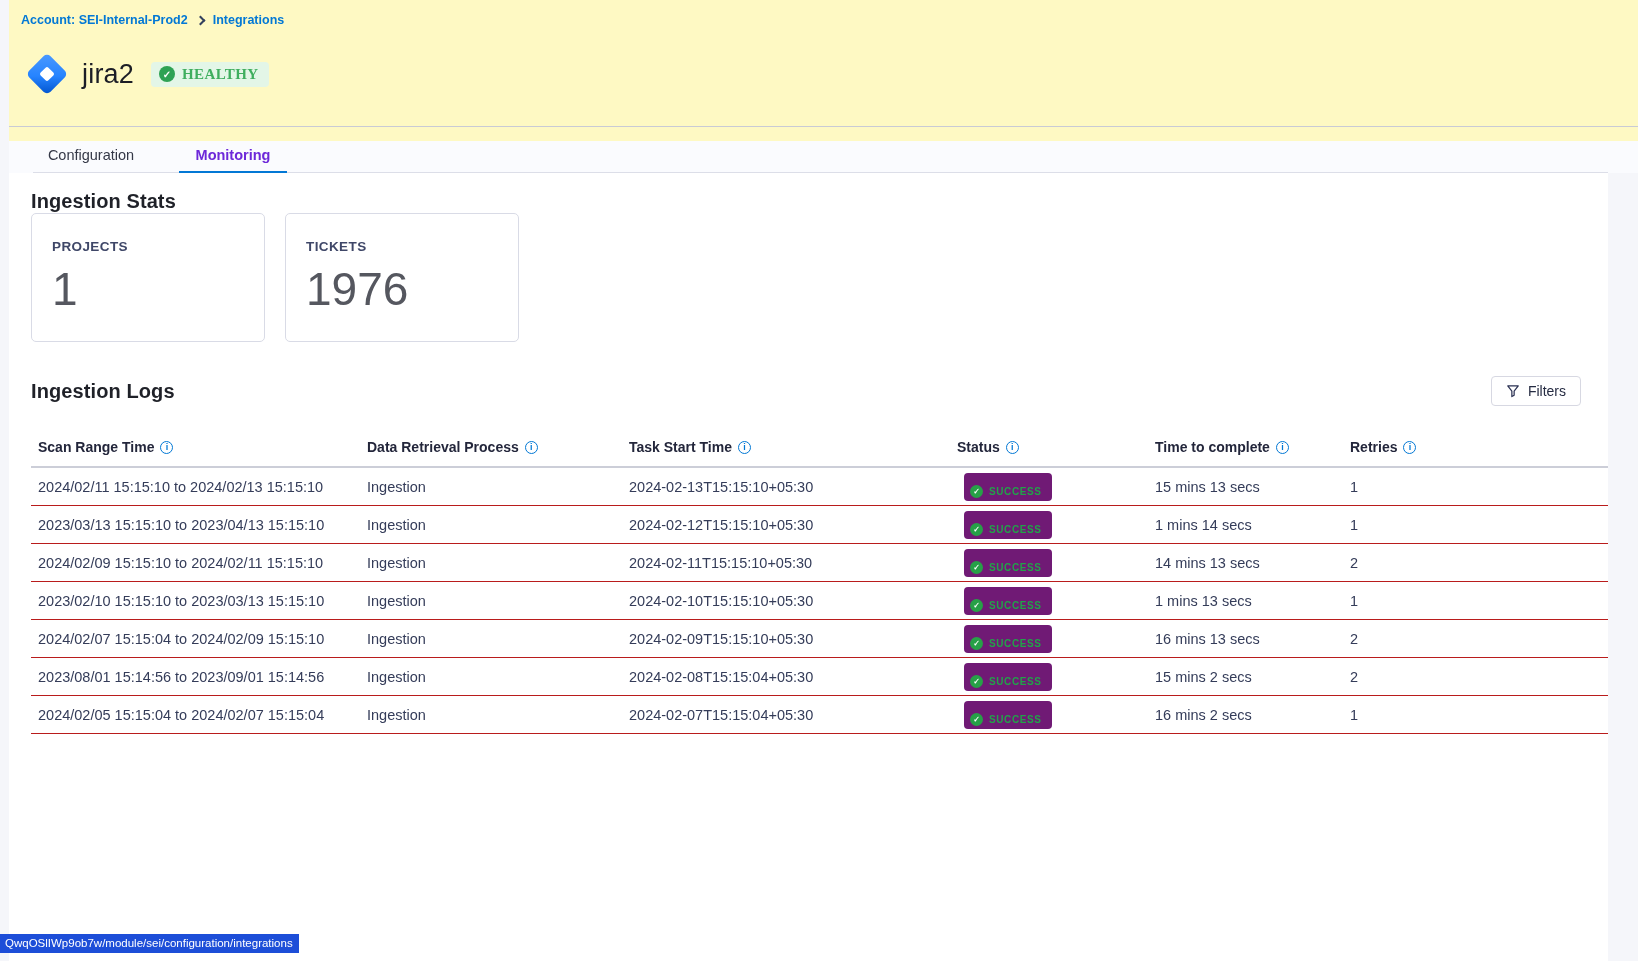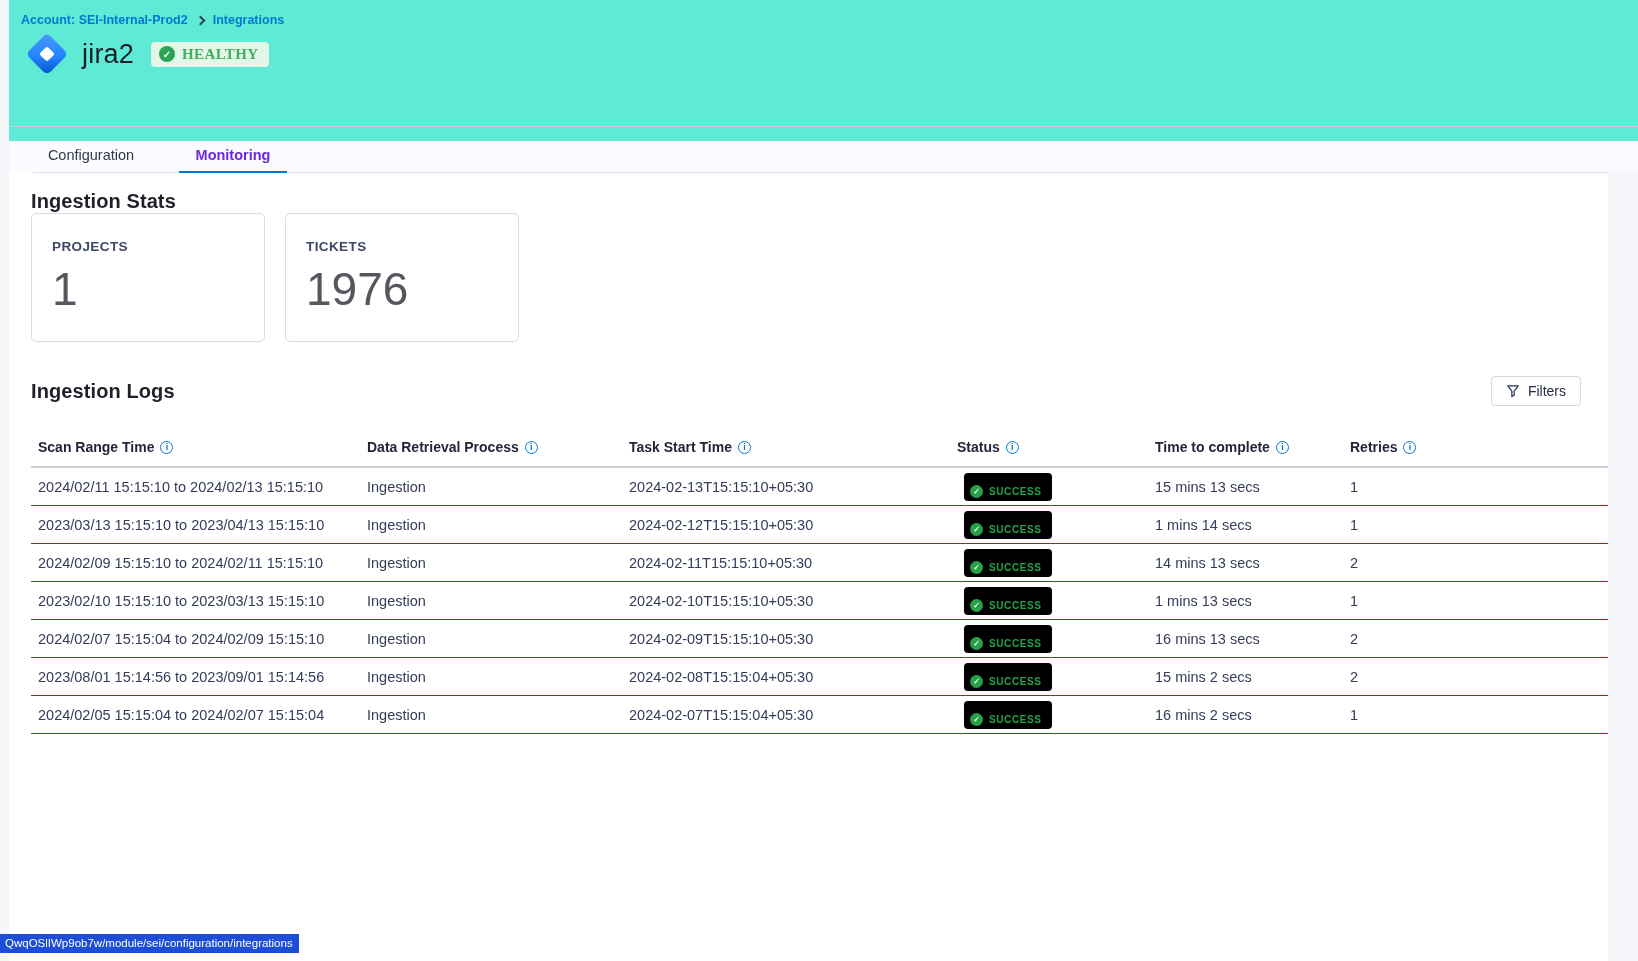--- a/index.html
+++ b/index.html
@@ -6,34 +6,34 @@
   html,body { margin:0; padding:0; }
   body {
     width:1638px; height:961px; position:relative; overflow:hidden;
     background:#f5f6fa;
     font-family:"Liberation Sans", sans-serif;
     -webkit-font-smoothing:antialiased;
   }
   
   .top-header {
     position:absolute; left:9px; right:0; top:0; height:141px;
-    background:#5eead4;
+    background:#fef9c3;
   }
   .header-divider {
     position:absolute; left:0; right:0; top:126px; height:1px; background:#c9cbd5;
   }
   .breadcrumb {
     position:absolute; left:12px; top:13px;
     font-size:12.5px; font-weight:700; color:#0278d5;
     display:flex; align-items:center; gap:9px;
   }
   .breadcrumb a { color:#0278d5; text-decoration:none; cursor:pointer; }
   .crumb-sep { display:inline-block; width:7px; height:7px; border-right:2px solid #33415e; border-top:2px solid #33415e; transform:rotate(45deg); margin-top:1px; }
   .integration-head {
-    position:absolute; left:12px; top:28px; display:flex; align-items:center; gap:9px;
+    position:absolute; left:12px; top:48px; display:flex; align-items:center; gap:9px;
   }
   .jira-logo { width:52px; height:52px; display:block; }
   .integration-title {
     font-size:27px; color:#1c1e26; font-weight:500; letter-spacing:0.2px; margin-left:0px;
   }
   .health-badge {
     margin-left:8px;
     background:#e3f6e7; border-radius:4px; padding:4px 11px 4px 8px;
     display:inline-flex; align-items:center; gap:7px;font-family:Liberation Serif, serif;
   }
@@ -102,21 +102,21 @@
   .c6 { flex:1 1 auto; }
   .info-icon {
     width:13px; height:13px; margin-left:6px; border-radius:50%;
     border:1px solid #0278d5; color:#0278d5;
     display:inline-flex; align-items:center; justify-content:center;
     font-size:9px; font-weight:700; font-style:normal; cursor:pointer; flex:0 0 auto;
   }
   .info-icon::before { content:"i"; }
   .status-badge {
     margin-left:7px;
-    background:#000000; border-radius:4px; padding:12px 10px 3px 6px;
+    background:#701a75; border-radius:4px; padding:12px 10px 3px 6px;
     display:inline-flex; align-items:center; gap:6px;
   }
   .status-badge .check-circle { width:13px; height:13px; font-size:8px; background:#27a047; }
   .status-text { color:#22a249; font-weight:700; font-size:10px; letter-spacing:0.6px; }
   
   .status-bar {
     position:absolute; left:0; bottom:8px; z-index:10;
     background:#1d4ed8; color:#ffffff; font-size:11.5px;
     padding:3px 6px 4px 5px; white-space:nowrap;
   }

